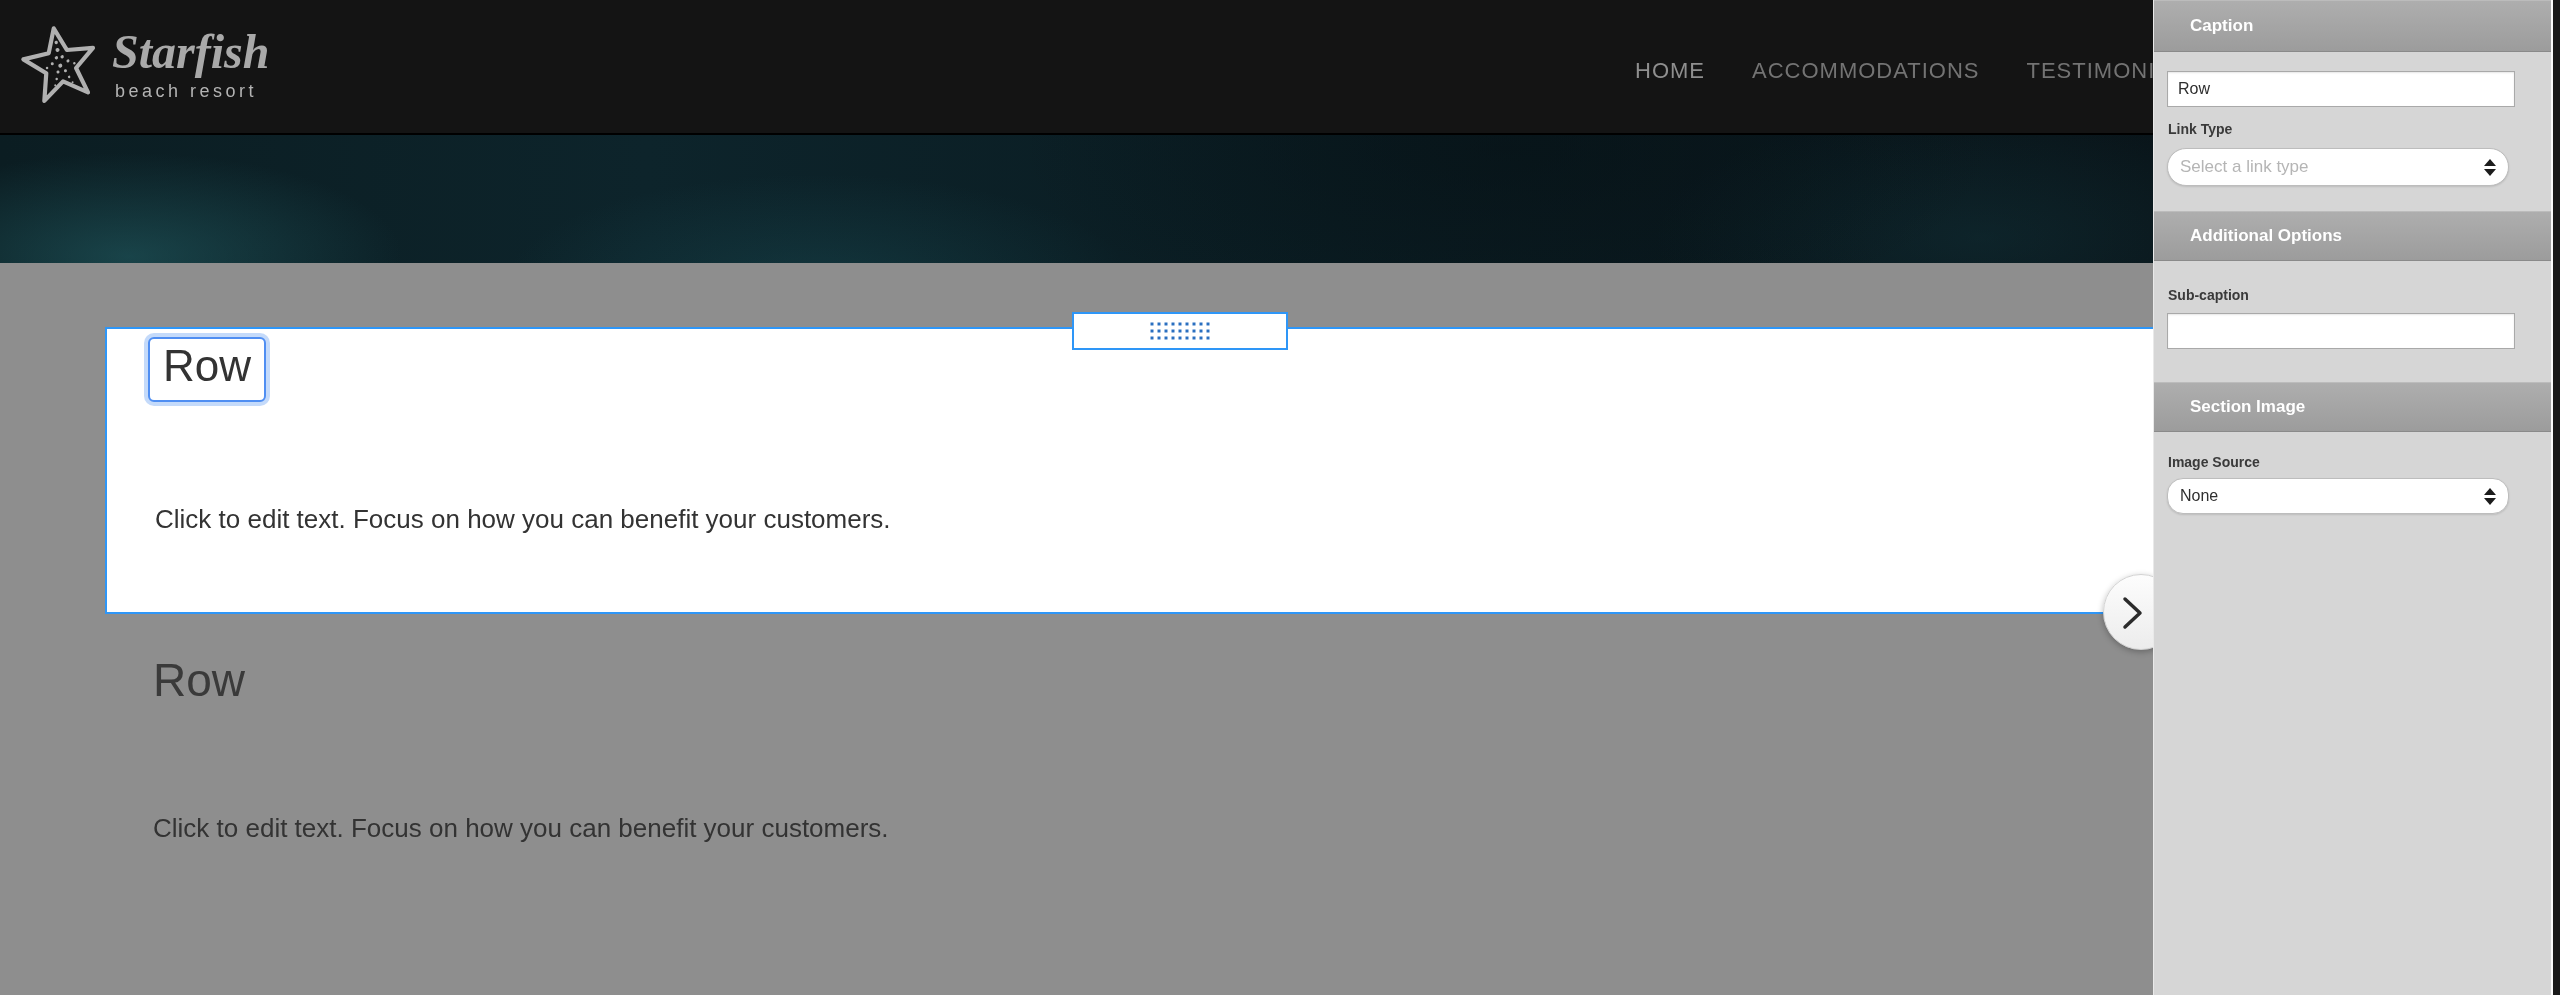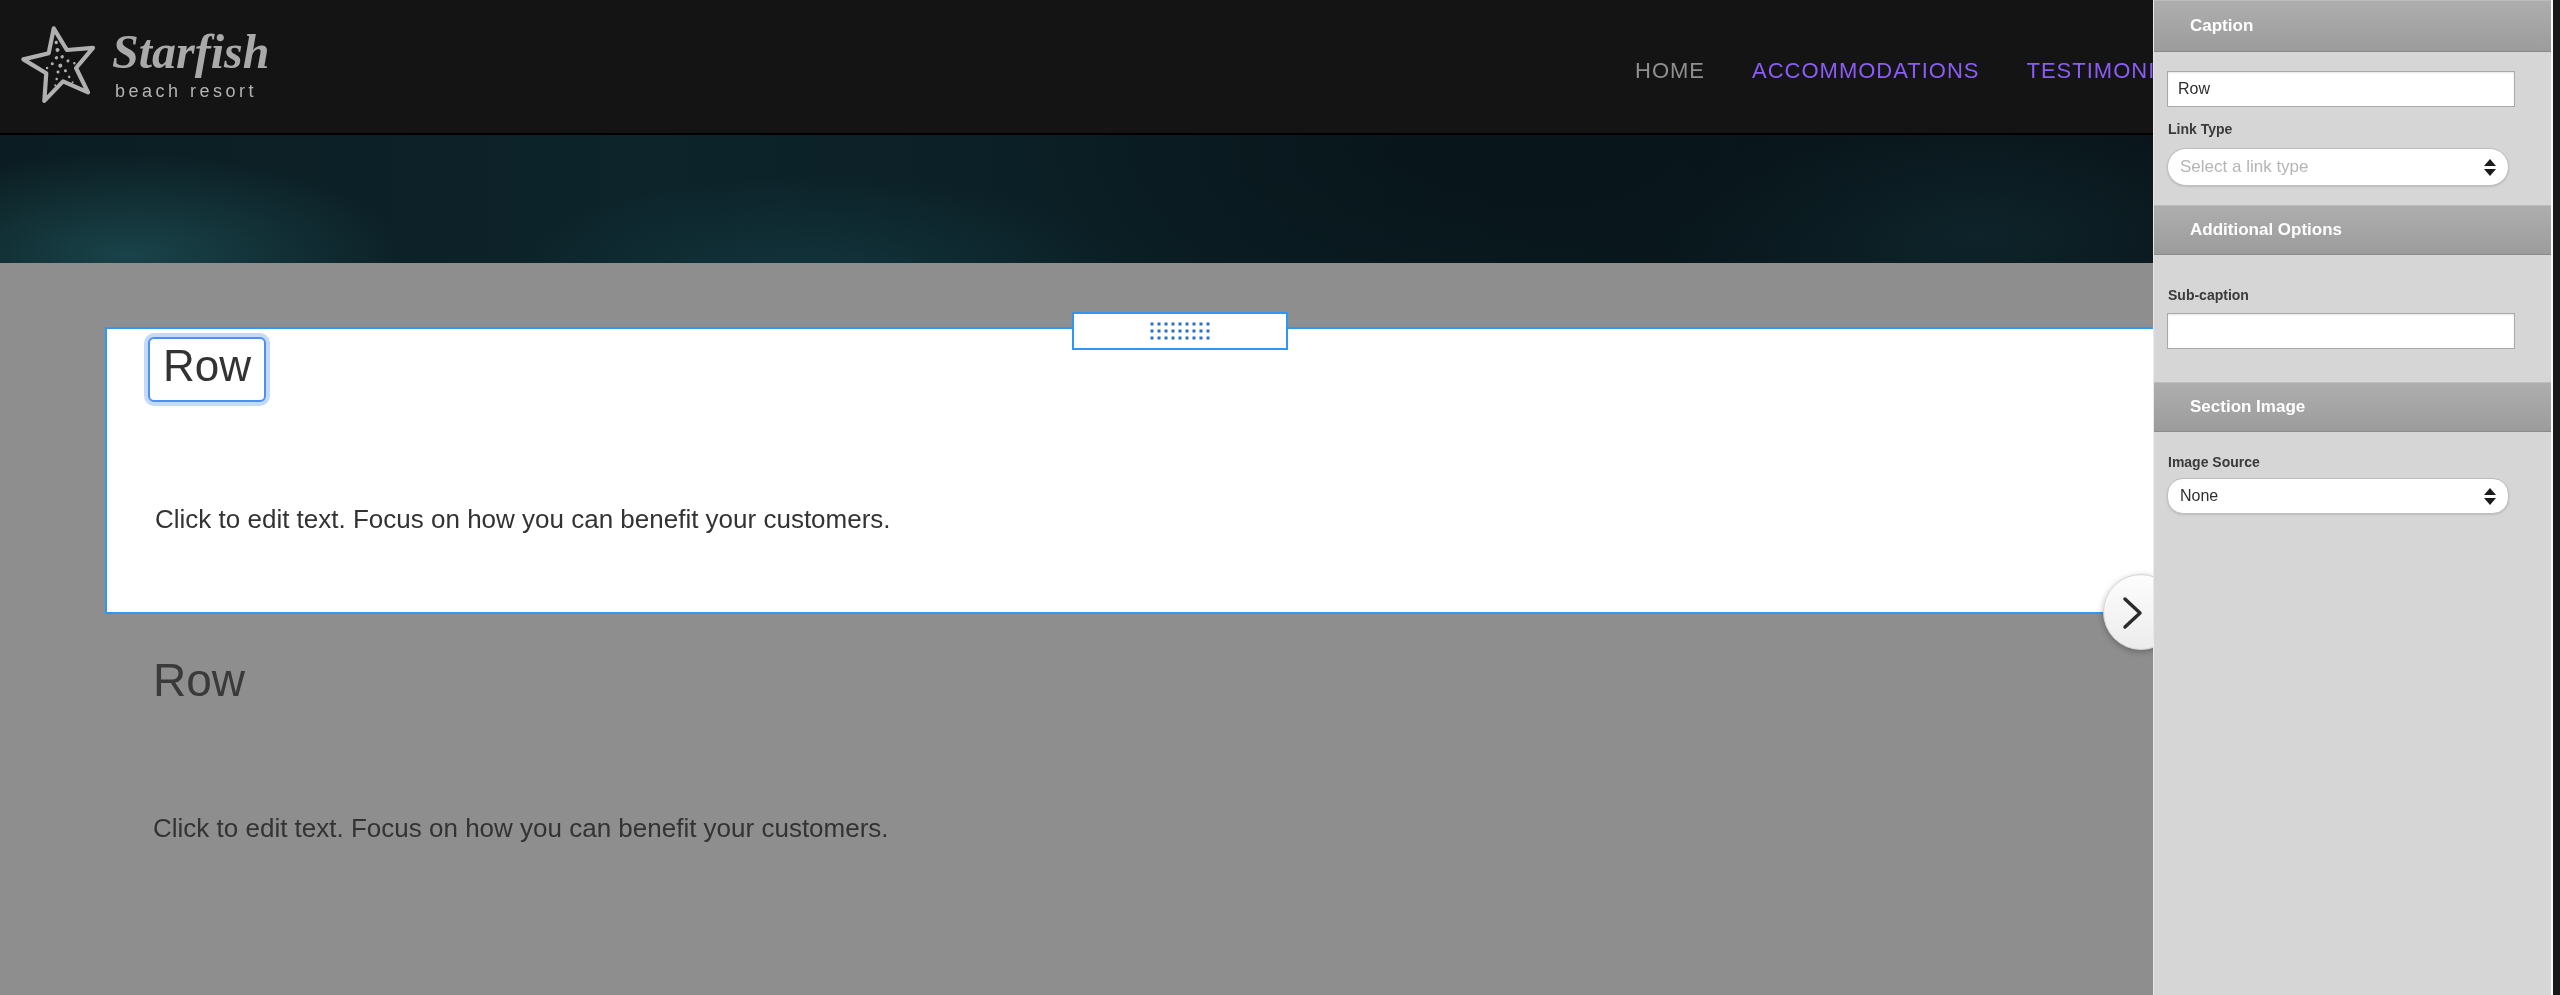--- a/index.html
+++ b/index.html
@@ -13,21 +13,21 @@
 
   .site-header { position:absolute; left:0; top:0; width:2153px; height:133px; background:#141414;padding-left:48px; }
 
   .logo { position:absolute; left:18px; top:20px; display:flex; align-items:flex-start; }
   .logo-icon { width:84px; height:88px; }
   .logo-text { margin-left:10px; margin-top:8px; }
   .logo-name { font-family:"Liberation Serif", serif; font-weight:bold; font-style:italic; font-size:48px; line-height:1; color:#a9a9a9; }
   .logo-tagline { font-size:18px; color:#b3b3b3; letter-spacing:3.5px; margin-top:5px; margin-left:3px; font-weight:400; }
 
   .nav { position:absolute; left:1635px; top:0; height:142px; display:flex; align-items:center; gap:47px; white-space:nowrap; }
-  .nav-item { font-size:22px; letter-spacing:1px; color:#8b5cf6; cursor:pointer; }
+  .nav-item { font-size:22px; letter-spacing:1px; color:#737373; cursor:pointer; }
   .nav-item.dim { color:#8f8f8f; }
 
   .banner { position:absolute; left:0; top:133px; width:2153px; height:130px;
     border-top:2px solid #000;
     background:
       radial-gradient(ellipse 420px 160px at 6% 95%, rgba(36,98,104,0.55), transparent 65%),
       radial-gradient(ellipse 520px 180px at 38% 115%, rgba(28,82,90,0.40), transparent 60%),
       radial-gradient(ellipse 700px 260px at 70% 10%, rgba(6,16,20,0.55), transparent 70%),
       radial-gradient(ellipse 500px 200px at 92% 80%, rgba(22,62,70,0.35), transparent 65%),
       linear-gradient(90deg, #0b1d22, #0d242b 30%, #0a1c22 62%, #091419);
@@ -61,21 +61,21 @@
   .collapse-btn svg { position:absolute; left:13px; top:19px; }
 
   
   .panel { position:absolute; left:2153px; top:0; width:407px; height:995px; background:#d6d6d6; border-left:1px solid #e9e9e9; }
 
   .panel-bar { position:absolute; left:0; width:100%; height:50px;
     background:linear-gradient(180deg,#aeaeae,#9c9c9c);
     border-top:1px solid #bcbcbc; border-bottom:1px solid #8a8a8a;
     color:#fff; font-weight:bold; font-size:17px; line-height:48px; padding-left:36px; }
   #bar-caption    { top:0;   height:52px; line-height:50px; }
-  #bar-additional { top:205px; }
+  #bar-additional { top:211px; }
   #bar-image      { top:382px; }
 
   .text-input { position:absolute; left:13px; width:348px; height:36px; background:#fff;
     border:1px solid #a9a9a9; font-size:16px; color:#2e2e2e; padding:0 10px;
     font-family:"Liberation Sans", sans-serif; outline:none;
     box-shadow:inset 0 1px 2px rgba(0,0,0,0.10); }
   #caption-input    { top:71px; }
   #subcaption-input { top:313px; }
 
   .field-label { position:absolute; left:14px; font-size:14px; font-weight:bold; color:#3a3a3a; }

